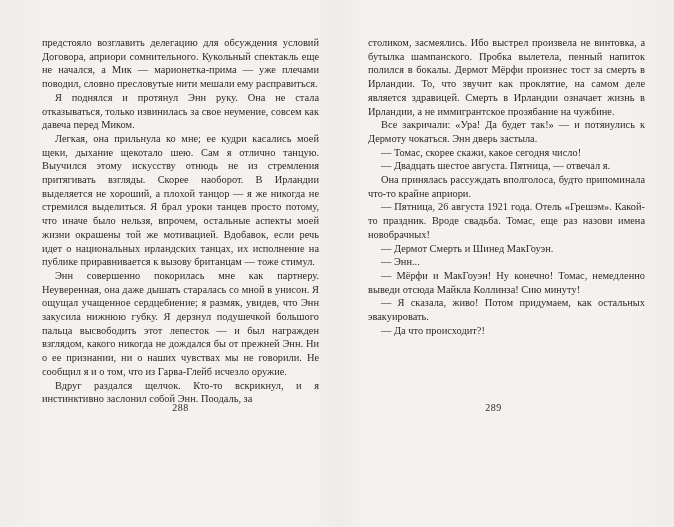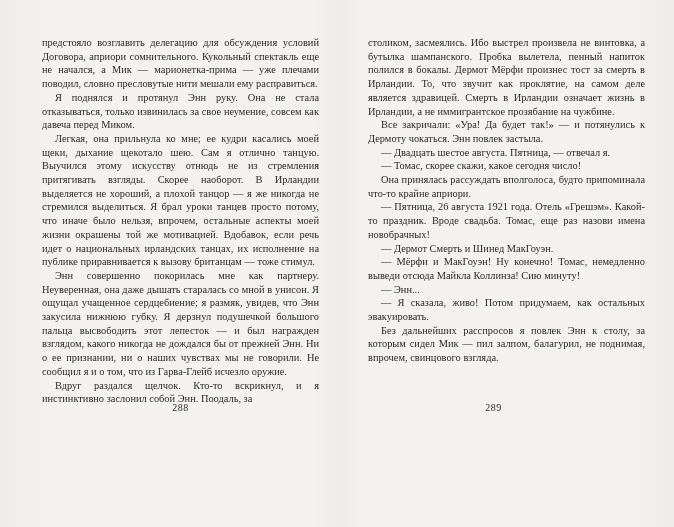--- a/index.html
+++ b/index.html
@@ -72,27 +72,27 @@
       <p>Легкая, она прильнула ко мне; ее кудри касались моей щеки, дыхание щекотало шею. Сам я отлично танцую. Выучился этому искусству отнюдь не из стремления притягивать взгляды. Скорее наоборот. В Ирландии выделяется не хороший, а плохой танцор — я же никогда не стремился выделиться. Я брал уроки танцев просто потому, что иначе было нельзя, впрочем, остальные аспекты моей жизни окрашены той же мотивацией. Вдобавок, если речь идет о национальных ирландских танцах, их исполнение на публике приравнивается к вызову британцам — тоже стимул.</p>
       <p>Энн совершенно покорилась мне как партнеру. Неуверенная, она даже дышать старалась со мной в унисон. Я ощущал учащенное сердцебиение; я размяк, увидев, что Энн закусила нижнюю губку. Я дерзнул подушечкой большого пальца высвободить этот лепесток — и был награжден взглядом, какого никогда не дождался бы от прежней Энн. Ни о ее признании, ни о наших чувствах мы не говорили. Не сообщил я и о том, что из Гарва-Глейб исчезло оружие.</p>
       <p>Вдруг раздался щелчок. Кто-то вскрикнул, и я инстинктивно заслонил собой Энн. Поодаль, за</p>
     </div>
     <div class="page-number">288</div>
   </div>
 
   <div class="page page-right">
     <div class="text-block">
       <p class="no-indent">столиком, засмеялись. Ибо выстрел произвела не винтовка, а бутылка шампанского. Пробка вылетела, пенный напиток полился в бокалы. Дермот Мёрфи произнес тост за смерть в Ирландии. То, что звучит как проклятие, на самом деле является здравицей. Смерть в Ирландии означает жизнь в Ирландии, а не иммигрантское прозябание на чужбине.</p>
-      <p>Все закричали: «Ура! Да будет так!» — и потянулись к Дермоту чокаться. Энн повлек застыла.</p>
+      <p>Все закричали: «Ура! Да будет так!» — и потянулись к Дермоту чокаться. Энн дверь застыла.</p>
+      <p>— Томас, скорее скажи, какое сегодня число!</p>
       <p>— Двадцать шестое августа. Пятница, — отвечал я.</p>
-      <p>— Томас, скорее скажи, какое сегодня число!</p>
       <p>Она принялась рассуждать вполголоса, будто припоминала что-то крайне априори.</p>
       <p>— Пятница, 26 августа 1921 года. Отель «Грешэм». Какой-то праздник. Вроде свадьба. Томас, еще раз назови имена новобрачных!</p>
       <p>— Дермот Смерть и Шинед МакГоуэн.</p>
+      <p>— Энн...</p>
       <p>— Мёрфи и МакГоуэн! Ну конечно! Томас, немедленно выведи отсюда Майкла Коллинза! Сию минуту!</p>
-      <p>— Энн...</p>
       <p>— Я сказала, живо! Потом придумаем, как остальных эвакуировать.</p>
-      <p>Без дальнейших расспросов я повлек Энн к столу, за которым сидел Мик — пил залпом, балагурил, не поднимая, впрочем, свинцового взгляда.</p>
+      <p>— Да что происходит?!</p>
     </div>
     <div class="page-number">289</div>
   </div>
 
 </div>
 
 </body></html>

